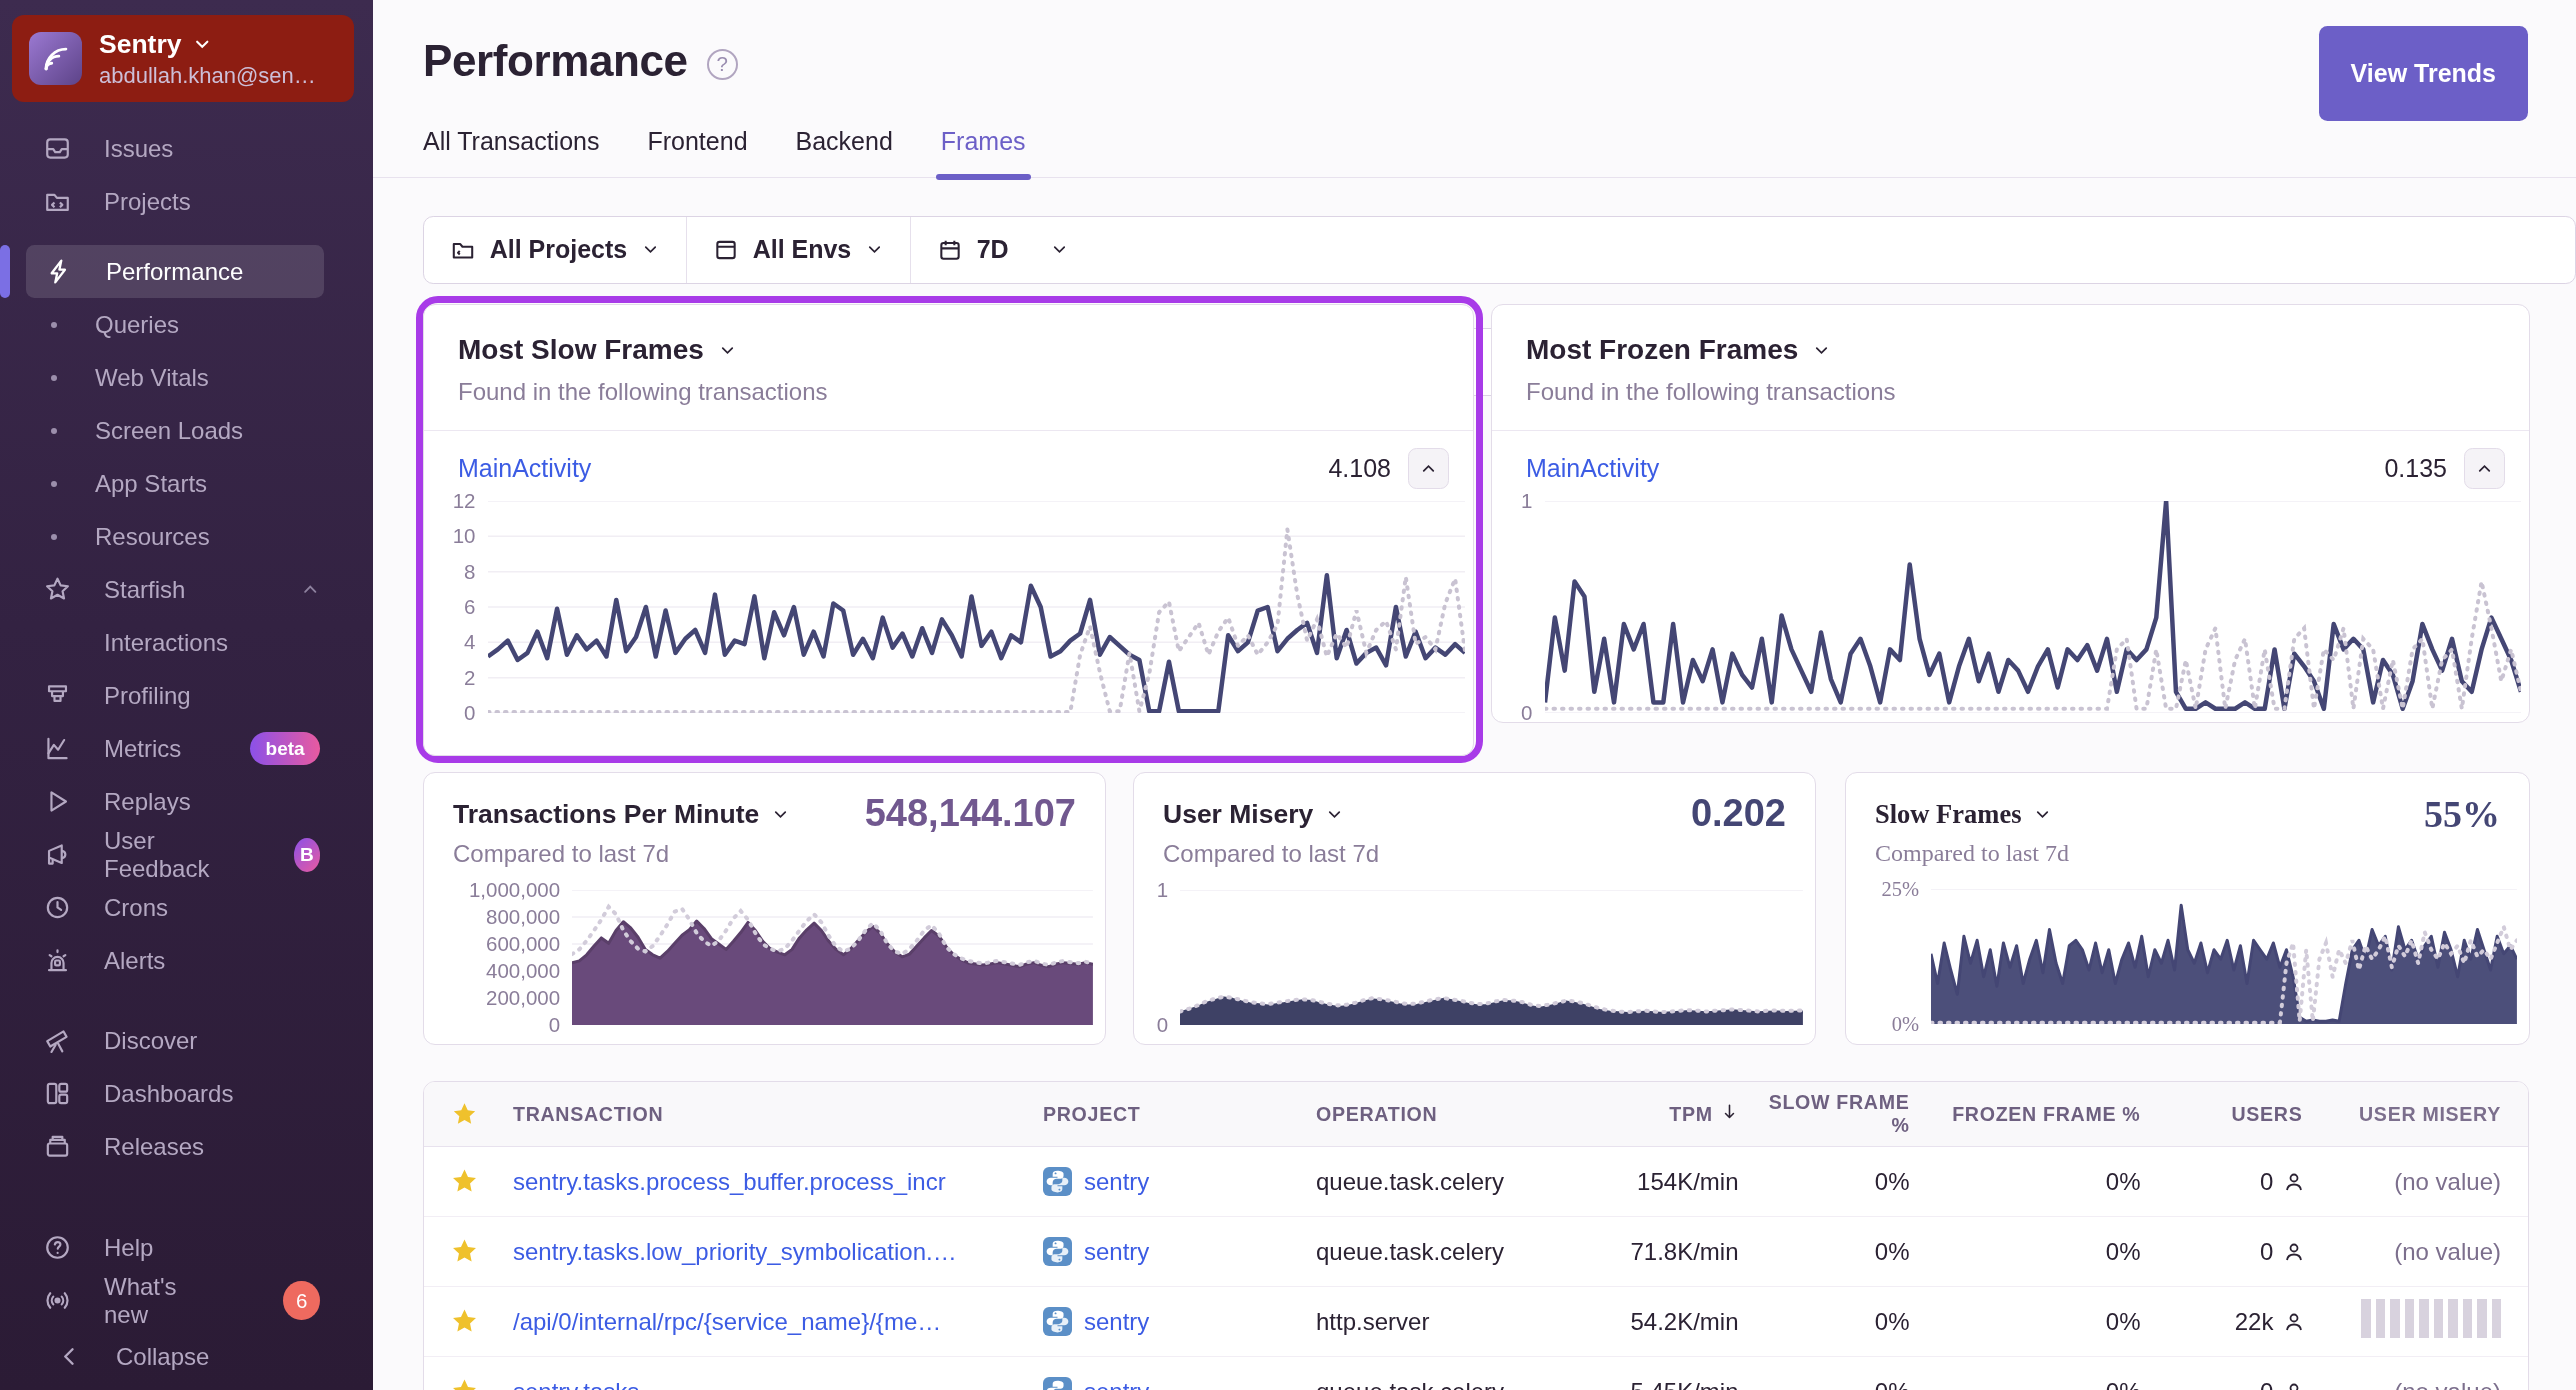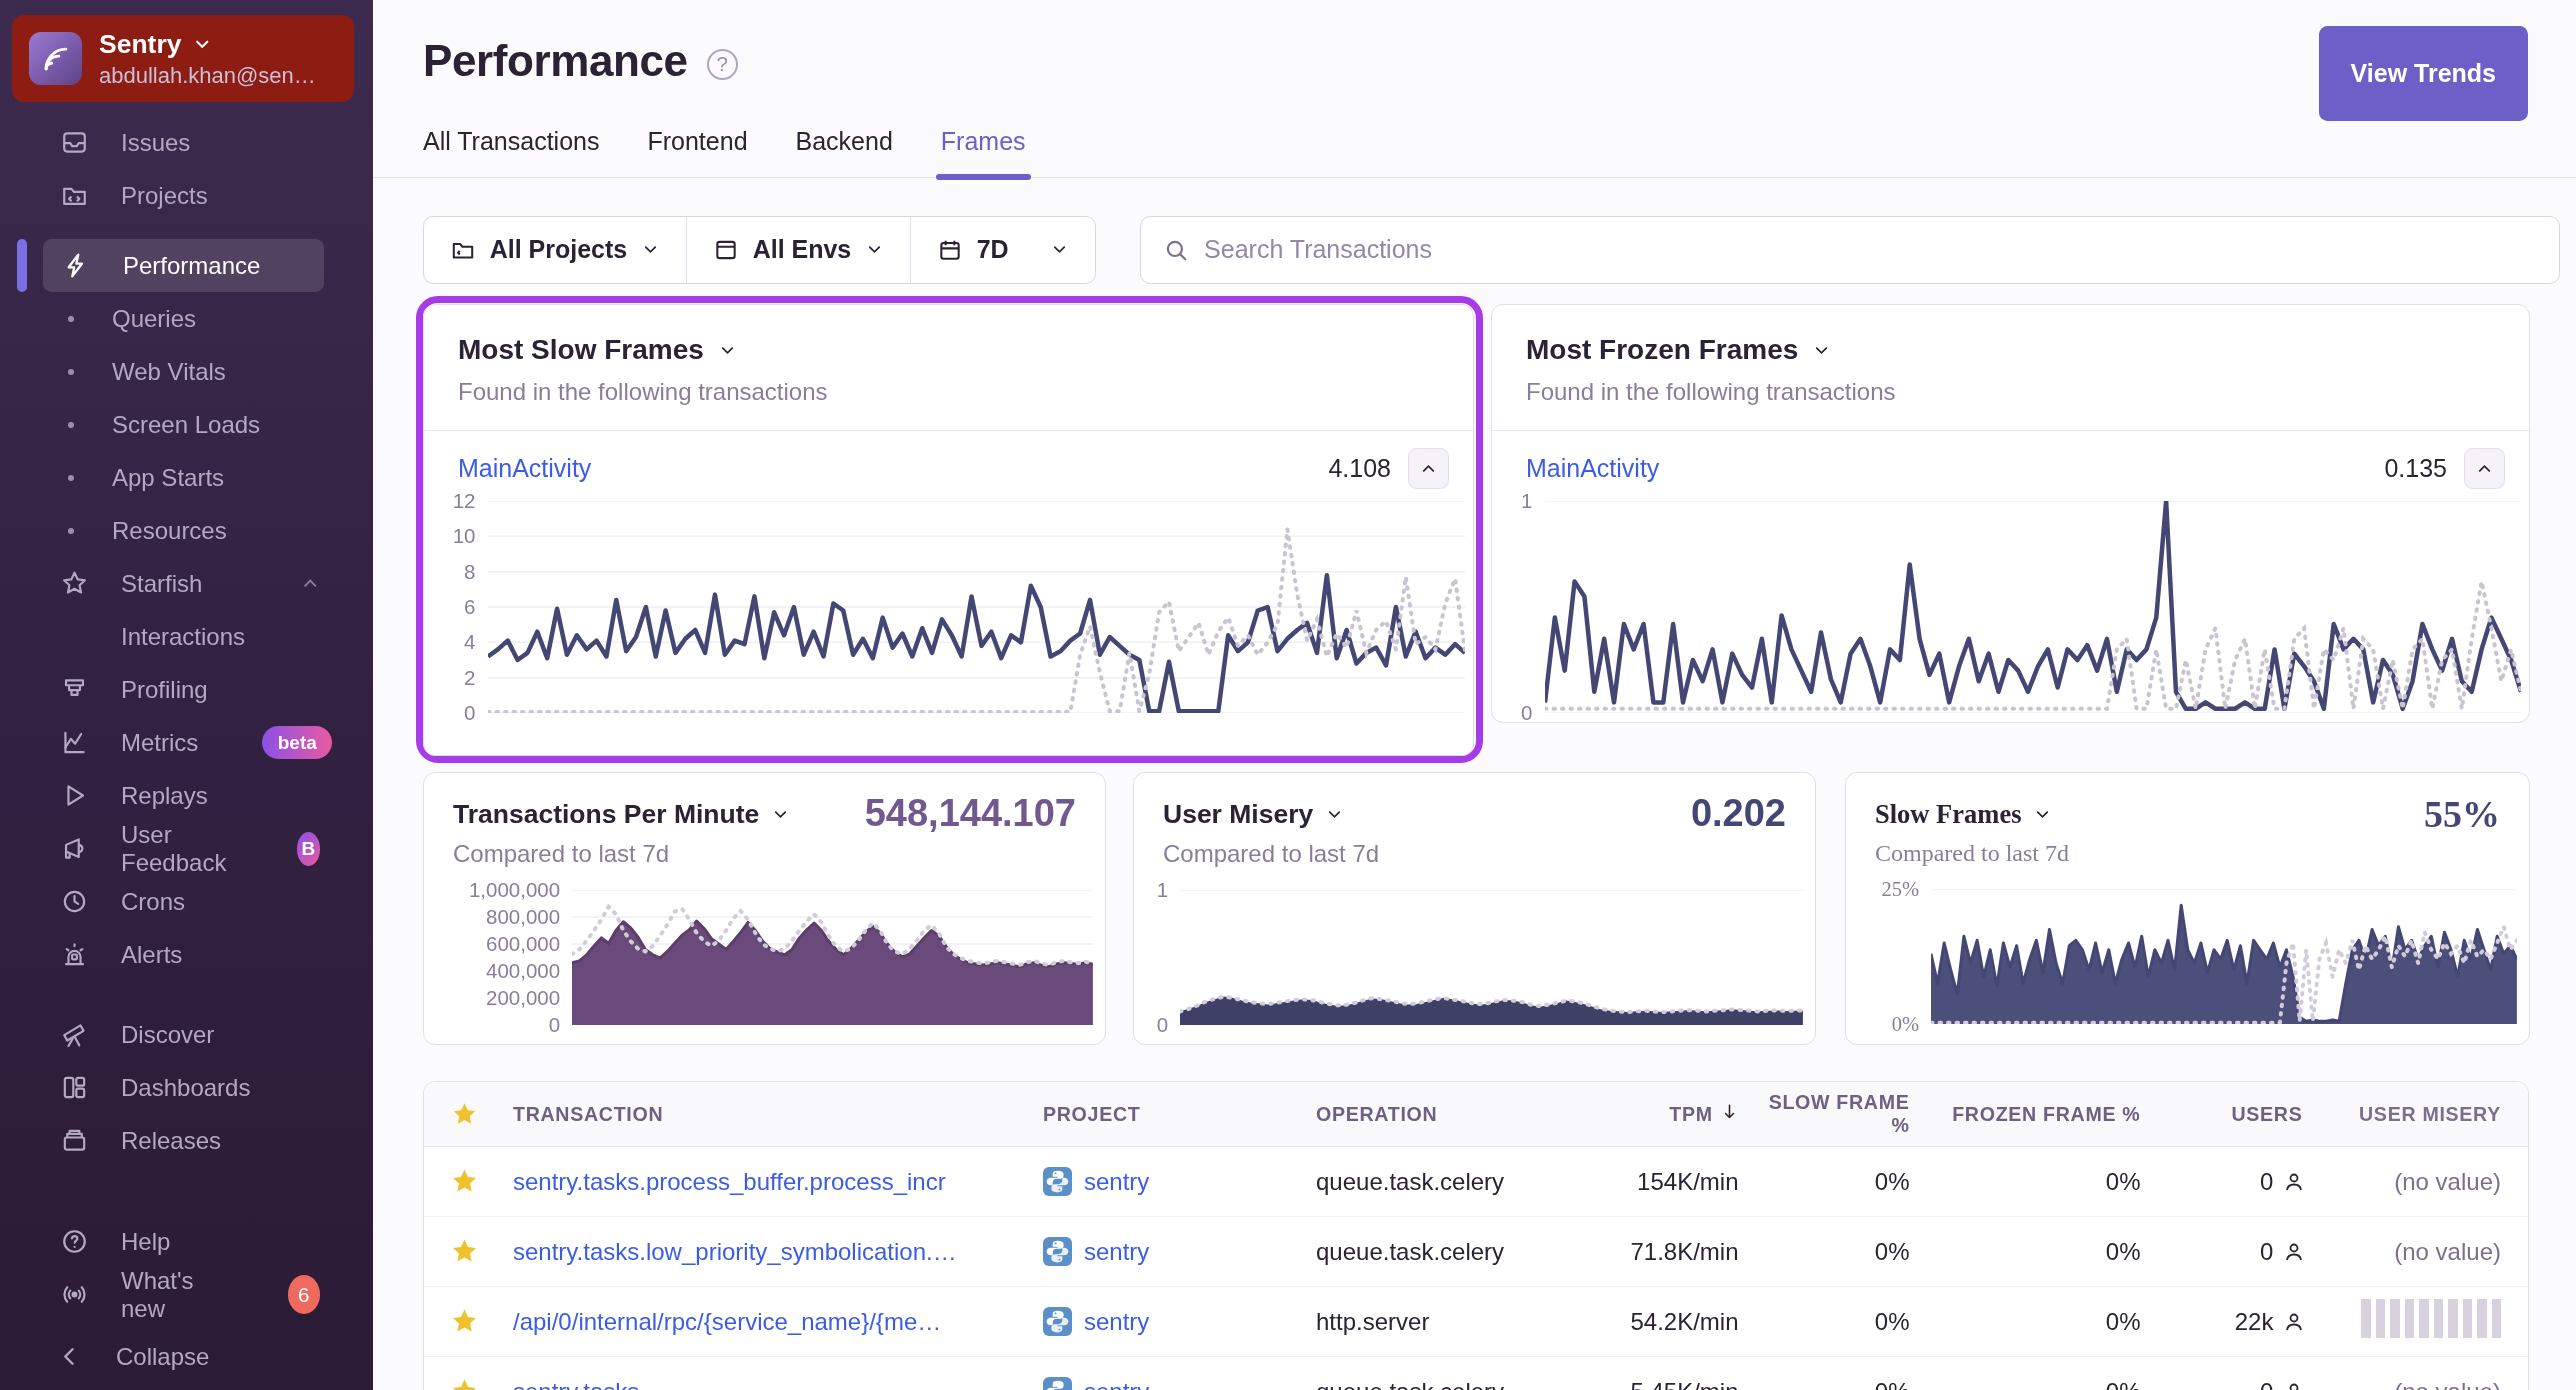--- a/index.html
+++ b/index.html
@@ -9,21 +9,21 @@
   
   .sidebar { position:absolute; left:0; top:0; width:373px; height:1390px;
     background:linear-gradient(180deg,#3d2b4f 0%,#332242 45%,#2b1b35 100%); overflow:hidden; }
   .org-btn { position:absolute; left:12px; top:15.4px; width:342px; height:87px; background:#8d1d12;
     border-radius:12px; display:flex; align-items:center; padding:0 17px; gap:17px; cursor:pointer; }
   .org-logo { width:53px; height:53px; border-radius:12px; flex:none;
     background:linear-gradient(135deg,#9b79d2 0%,#5d4388 100%); display:flex; align-items:center; justify-content:center; }
   .org-txt { min-width:0; }
   .org-name { color:#fff; font-weight:bold; font-size:26.5px; display:flex; align-items:center; gap:10.2px; }
   .org-email { color:#cdbfd8; font-size:22px; white-space:nowrap; overflow:hidden; margin-top:3.4px; }
-  .nav { position:absolute; left:0; top:92px; width:344px;padding-left:17px; }
+  .nav { position:absolute; left:0; top:98px; width:344px; }
   .nav-item { height:53px; display:flex; align-items:center; padding:0 24px 0 43px; gap:32px;
     color:#b4a8c2; font-size:24px; cursor:pointer; position:relative; }
   .nav-item .nico { width:29px; height:29px; flex:none; }
   .nav-item .spc { flex:1; }
   .nav-sub { height:53px; display:flex; align-items:center; padding-left:51px; gap:38px; color:#b4a8c2;
     font-size:24px; cursor:pointer; }
   .bullet { width:6px; height:6px; border-radius:50%; background:#9c8fac; flex:none; }
   .nav-active { margin:0 20.5px 0 26px; padding:0 20.5px 0 19px; border-radius:8.5px;
     background:rgba(255,255,255,0.13); color:#fff; }
   .edge-pill { position:absolute; left:0; width:10.2px; height:53px; border-radius:6px; background:#7b6fe4; }
@@ -42,21 +42,21 @@
   .q-circle { width:31px; height:31px; border-radius:50%; border:2.1px solid #b1a5c0; color:#9a8db0;
     font-size:20.5px; display:flex; align-items:center; justify-content:center; margin-top:6.8px; }
   .view-trends { position:absolute; right:48px; top:26px; background:#6c5fc7; color:#fff; border:none;
     font-family:inherit; font-size:25px; font-weight:bold; padding:33px 32px; border-radius:8.5px; cursor:pointer; }
   .tabs { display:flex; gap:48px; padding-left:50px; margin-top:41px; border-bottom:1.7px solid #e8e2ee; }
   .tab { font-size:25px; color:#2b2233; padding-bottom:20.5px; cursor:pointer; position:relative; }
   .tab.active { color:#6c5fc7; }
   .tab.active::after { content:""; position:absolute; left:-5.1px; right:-5.1px; bottom:-3.4px; height:6px;
     border-radius:3.4px; background:#6c5fc7; }
 
-  .filters { display:flex; gap:44px; padding-left:50px; margin-top:38px; }
+  .filters { display:flex; gap:44px; padding-left:50px; margin-top:38px;flex-direction:column; }
   .seg { display:flex; align-items:stretch; background:#fff; border:1.7px solid #dcd4e4; border-radius:10.2px;
     height:68px; overflow:hidden; }
   .seg-part { display:flex; align-items:center; gap:13.7px; padding:0 26px; font-size:25px; font-weight:bold;
     cursor:pointer; }
   .seg-part + .seg-part { border-left:1.7px solid #e6e0ec; }
   .search-box { flex:none; width:1420px; height:68px; background:#fff; border:1.7px solid #dcd4e4;
     border-radius:10.2px; display:flex; align-items:center; gap:15.4px; padding:0 22px; }
   .search-box input { border:none; outline:none; font-family:inherit; font-size:25px; flex:1; color:#2b2233; }
   .search-box input::placeholder { color:#9488a8; }
 

